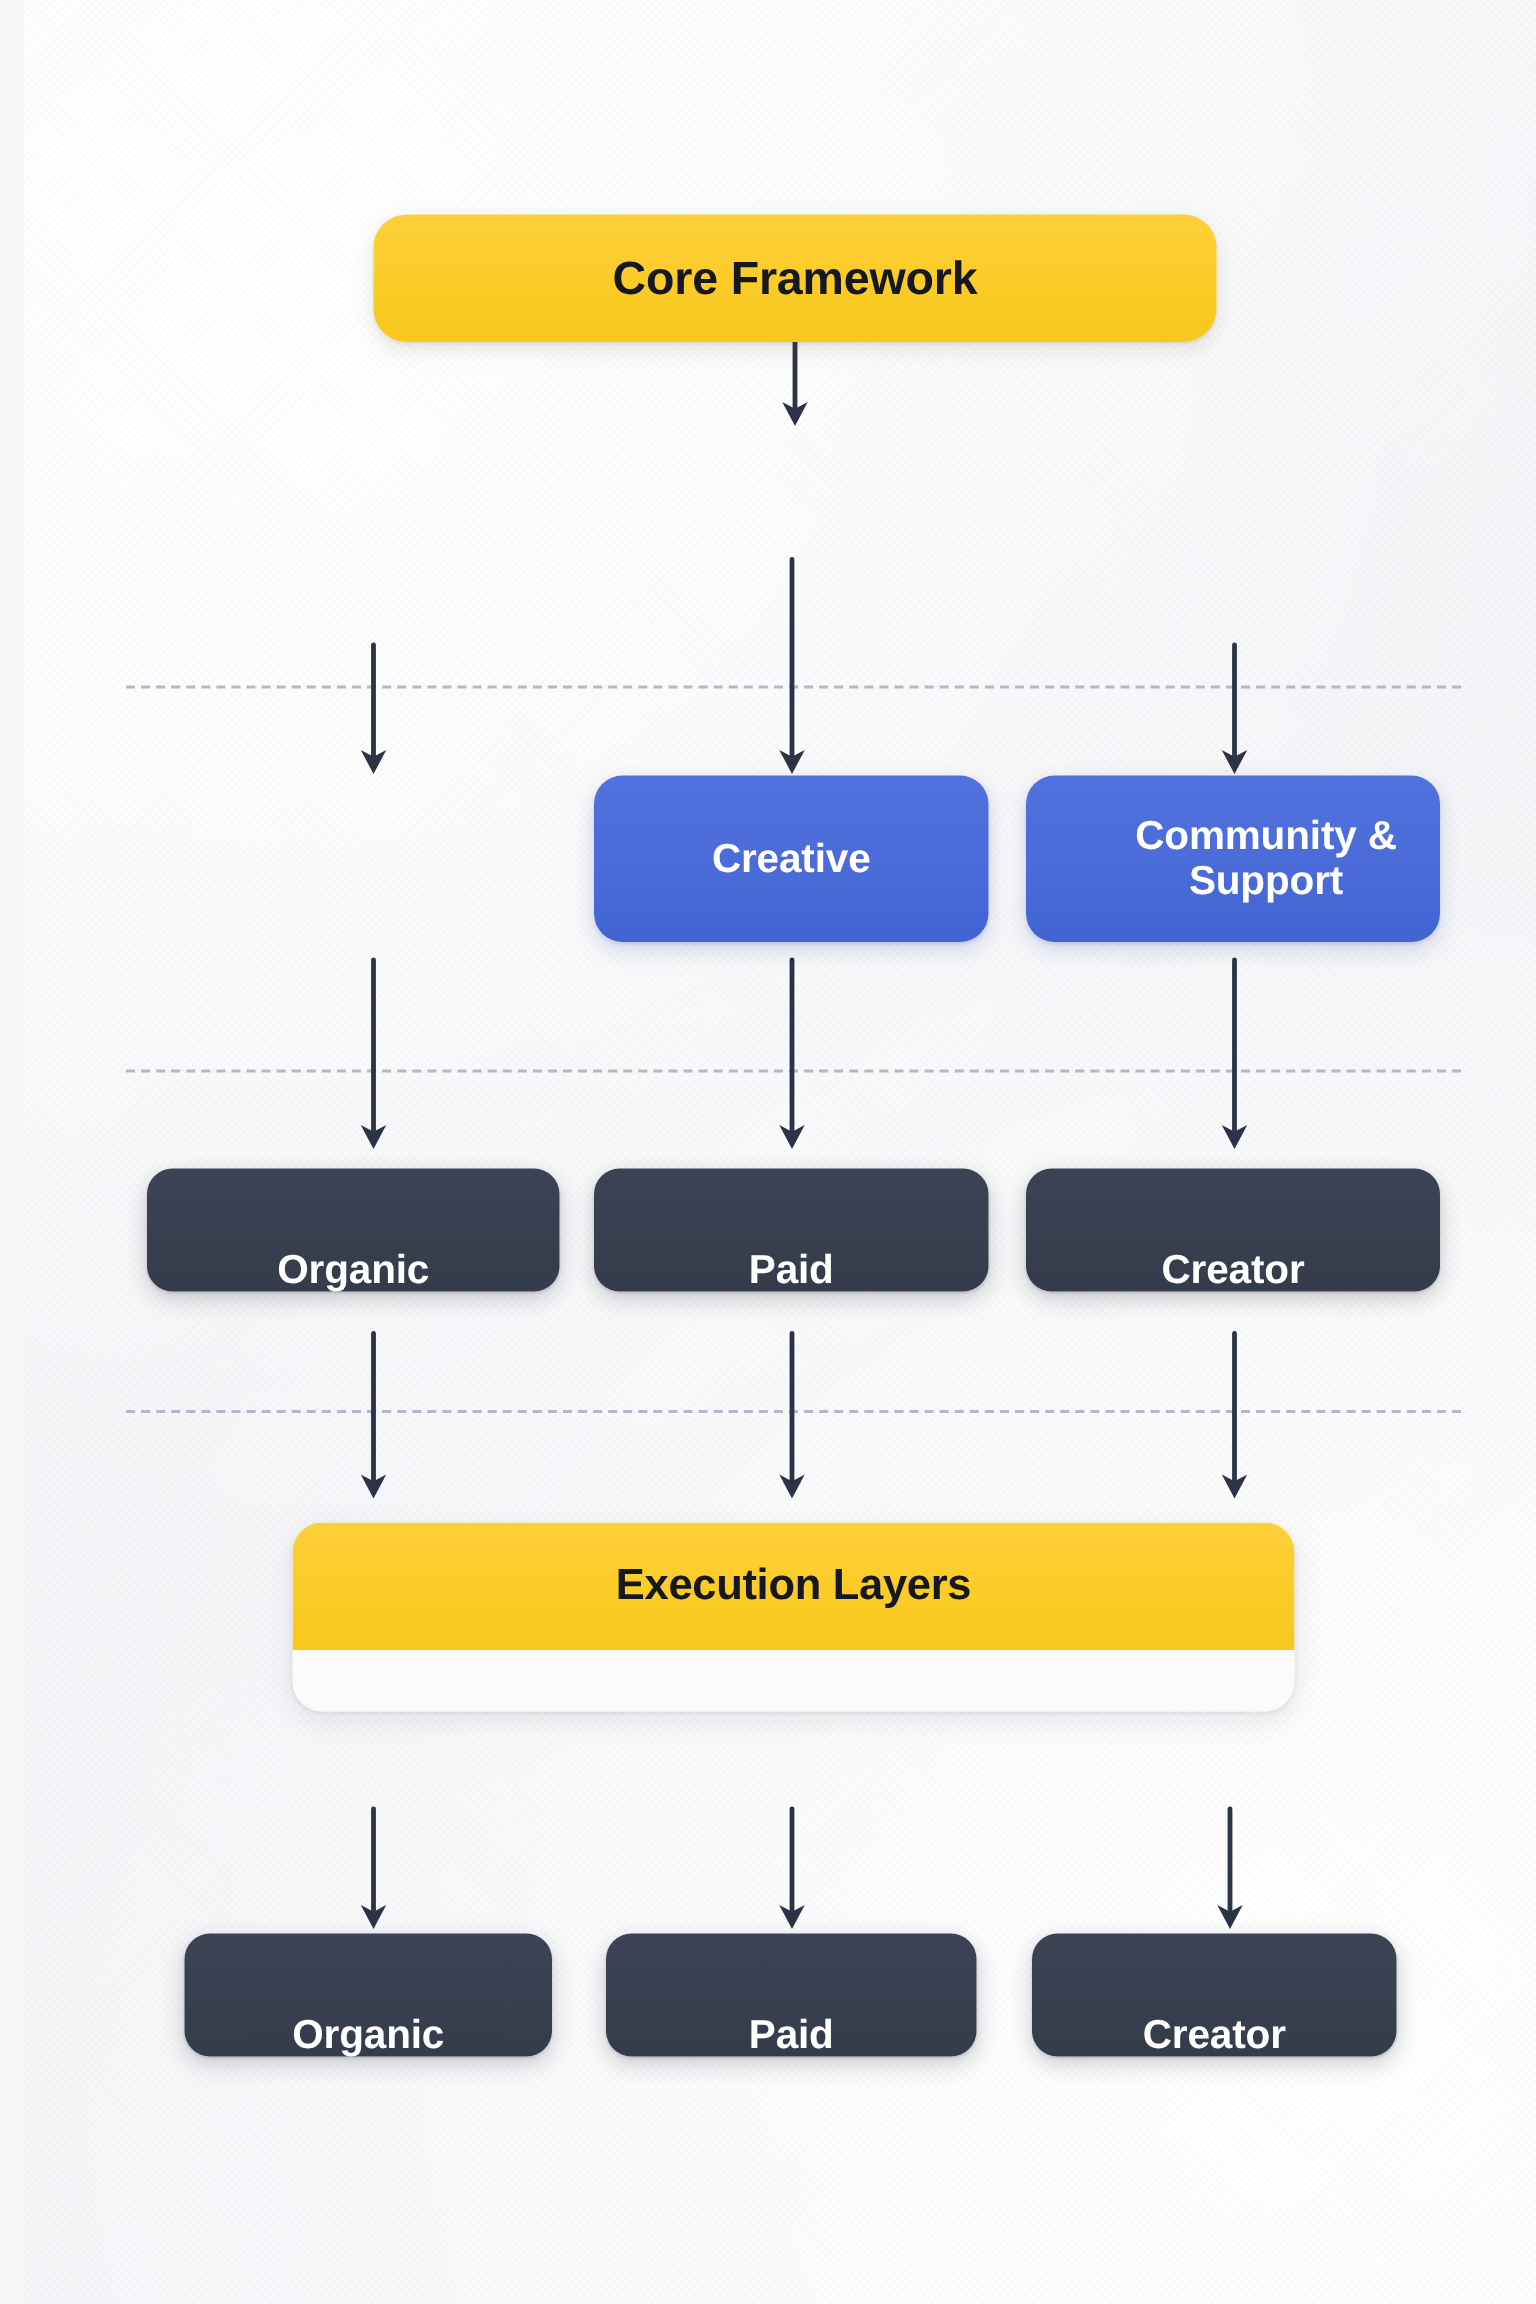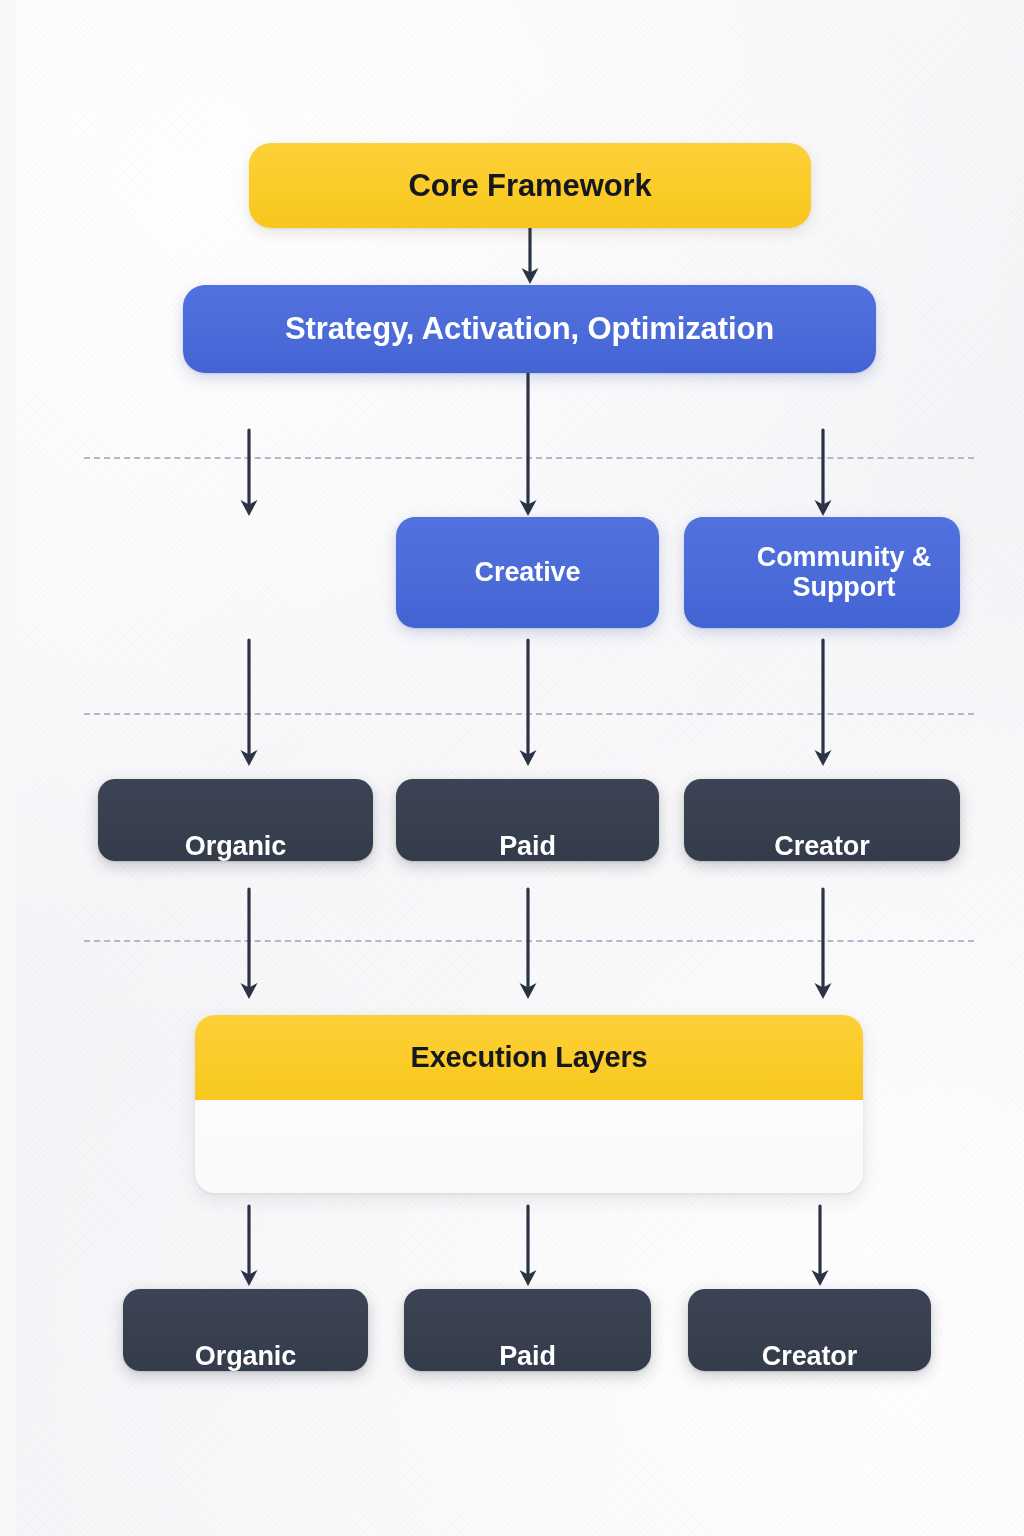--- a/index.html
+++ b/index.html
@@ -86,21 +86,21 @@
   #out-organic      { left:107px; width:245px; }
   #out-paid         { left:388px; width:247px; }
   #out-creator      { left:672px; width:243px; }
 
   
   #execution-card {
     position: absolute;
     left: 179px;
     top: 1015px;
     width: 668px;
-    height: 178px;
+    height: 126px;
     border-radius: 20px;
     overflow: hidden;
     background: linear-gradient(180deg, #fdfdfd 0%, #fafafb 100%);
     box-shadow: 0 6px 18px rgba(70,70,95,0.12), 0 1px 3px rgba(70,70,95,0.10);
     z-index: 3;
   }
   #execution-header {
     height: 85px;
     display: flex;
     align-items: center;
@@ -155,23 +155,20 @@
     <span>Core Framework</span>
   </div>
 
   <div class="arrow" style="left:494px; top:228px;">
     <svg width="40" height="58" viewBox="0 0 40 58">
       <line x1="20" y1="0" x2="20" y2="44" stroke="#2c3347" stroke-width="3.2" stroke-linecap="round"></line>
       <path d="M20 56 L11.5 40 L20 44.5 L28.5 40 Z" fill="#2c3347"></path>
     </svg>
   </div>
 
-  <div class="node node-blue" id="pillars">
-    <span>Strategy, Activation, Optimization</span>
-  </div>
 
   <div class="arrow" style="left:213px; top:430px;">
     <svg width="40" height="88" viewBox="0 0 40 88">
       <line x1="20" y1="0" x2="20" y2="74" stroke="#2c3347" stroke-width="3.2" stroke-linecap="round"></line>
       <path d="M20 86 L11.5 70 L20 74.5 L28.5 70 Z" fill="#2c3347"></path>
     </svg>
   </div>
   <div class="arrow" style="left:492px; top:373px;">
     <svg width="40" height="145" viewBox="0 0 40 145">
       <line x1="20" y1="0" x2="20" y2="131" stroke="#2c3347" stroke-width="3.2" stroke-linecap="round"></line>

